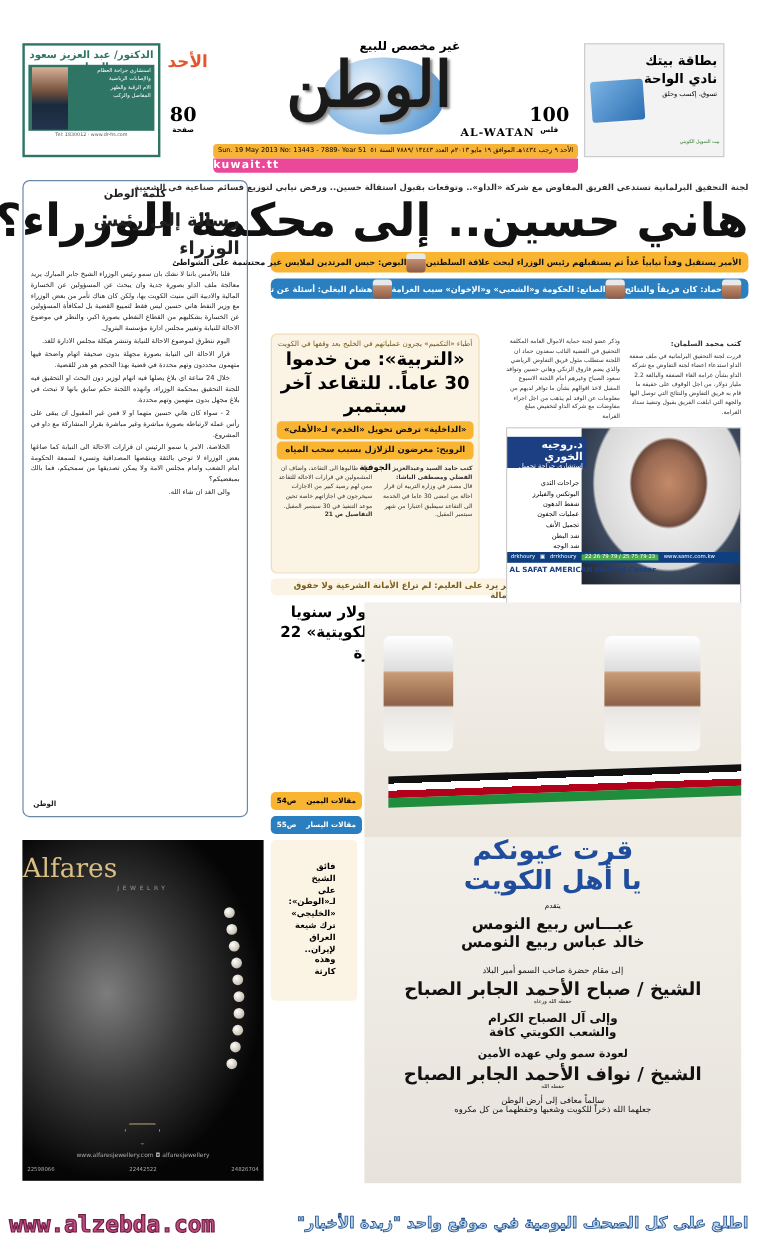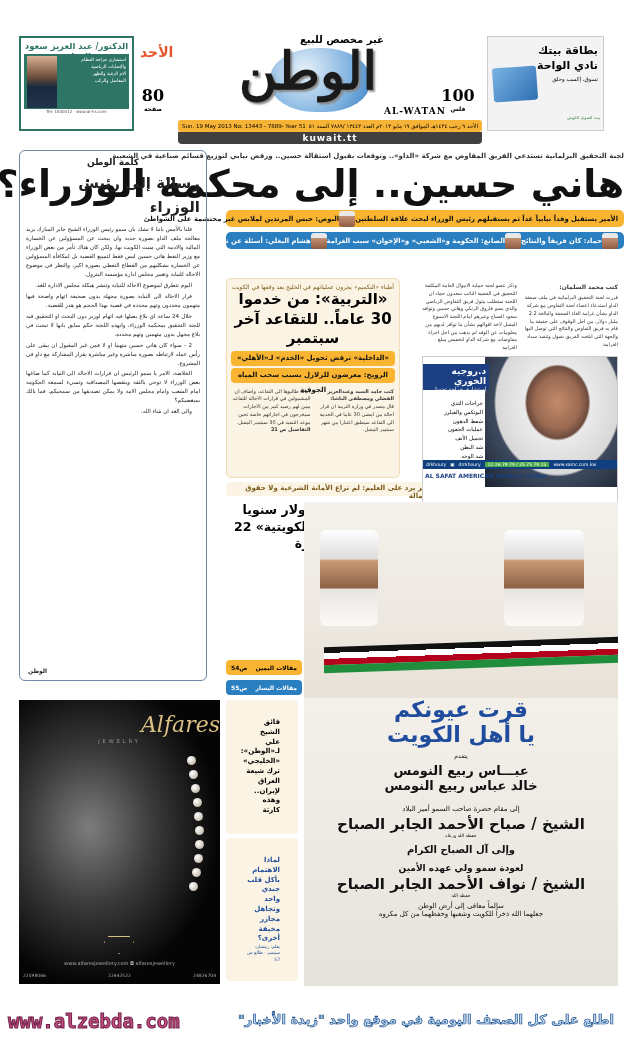--- a/index.html
+++ b/index.html
@@ -13,21 +13,21 @@
 .day{left:140px;top:44px;color:#e4572e;font-weight:bold;font-size:14px}
 .price-l{left:140px;top:86px;font-family:"DejaVu Serif",serif;font-size:16px;font-weight:bold;text-align:center;width:26px}
 .price-l small,.price-r small{display:block;font-size:6px;font-family:"DejaVu Sans",sans-serif}
 .price-r{left:440px;top:86px;font-family:"DejaVu Serif",serif;font-size:16px;font-weight:bold;text-align:center;width:36px}
 .mast{left:170px;top:34px;width:276px;height:82px}
 .mast .globe{position:absolute;left:100px;top:14px;width:100px;height:64px;border-radius:48% 48% 45% 45%;background:radial-gradient(circle at 35% 35%,#e7f1fb,#7fb2df 60%,#3c81c4)}
 .mast .logo{position:absolute;left:0;right:0;top:6px;text-align:center;font-size:52px;font-weight:bold;color:#1a1a1a;font-family:"DejaVu Serif",serif;text-shadow:2px 2px 2px #888}
 .mast .tag{position:absolute;left:130px;top:0;font-size:10px;font-weight:bold}
 .mast .en{position:absolute;left:0;right:0;bottom:0;text-align:right;font-family:"DejaVu Serif",serif;font-size:9px;font-weight:bold;letter-spacing:1px}
 .dateline{left:178px;top:120px;width:304px;height:12px;background:#f7b335;border-radius:3px;font-size:5.5px;line-height:12px;padding:0 4px;white-space:nowrap;overflow:hidden;display:flex;justify-content:space-between;direction:ltr}
-.urlbar{left:178px;top:132px;width:304px;height:12px;background:#404040;border-radius:0 0 4px 4px;color:#fff;font-weight:bold;font-size:9px;text-align:center;line-height:12px;direction:ltr;letter-spacing:1px}
+.urlbar{left:178px;top:132px;width:304px;height:12px;background:#ec4899;border-radius:0 0 4px 4px;color:#fff;font-weight:bold;font-size:9px;text-align:left;line-height:12px;direction:ltr;letter-spacing:1px}
 .ad-right{left:487px;top:36px;width:117px;height:95px;border:1px solid #ccc;background:#f3f3f3}
 .ad-right .t1{position:absolute;right:5px;top:7px;font-size:11px;font-weight:bold}
 .ad-right .t2{position:absolute;right:5px;top:22px;font-size:11px;font-weight:bold}
 .ad-right .t3{position:absolute;right:5px;top:39px;font-size:5.5px}
 .ad-right .card{position:absolute;left:5px;top:30px;width:44px;height:34px;background:linear-gradient(135deg,#7bb4e4,#2d6fb3);border-radius:3px;transform:rotate(-4deg)}
 .ad-right .ft{position:absolute;left:3px;right:3px;bottom:3px;height:12px;font-size:4px;color:#2e7d32}
 .kicker{left:226px;top:152px;width:398px;font-size:7px;font-weight:bold;color:#333;text-align:center;white-space:nowrap}
 .headline{left:226px;top:162px;width:398px;text-align:center;font-size:38px;font-weight:bold;color:#111;white-space:nowrap}
 .band{left:226px;width:398px;height:17px;border-radius:5px;font-size:6.8px;font-weight:bold;display:flex;align-items:center;justify-content:space-between;padding:0 6px;white-space:nowrap}
 .band.y{top:210px;background:#f9b531;color:#111}
@@ -66,28 +66,28 @@
 .royal{left:304px;top:502px;width:314px;height:196px;background:linear-gradient(#f4f1ec,#e8e2d8)}
 .portrait{position:absolute;top:28px;width:58px;height:96px;border-radius:6px;background:linear-gradient(#fff 0,#ddd 30%,#c99a74 32%,#8d6248 60%,#e9e6e2 62%,#faf9f6)}
 .flag{position:absolute;left:20px;right:0;top:140px;height:18px;background:linear-gradient(#111 0 33%,#fff 33% 66%,#b3001b 66%);transform:skewY(-2deg)}
 .flag2{position:absolute;left:20px;right:0;top:158px;height:8px;background:#1f8d3c;transform:skewY(-2deg)}
 .congrats{left:304px;top:698px;width:314px;height:288px;background:linear-gradient(#f3f0ea,#e7e3dc);text-align:center;color:#111}
 .congrats .c{font-weight:bold}
 .side-news{left:226px;top:700px;width:72px;height:286px}
 .side-news .box{background:#fbf4e4;border-radius:4px;padding:18px;margin-bottom:4px;font-size:7px;font-weight:bold;line-height:1.4}
 .side-news .box small{display:block;font-size:4.5px;font-weight:normal}
 .jewel{left:19px;top:700px;width:201px;height:284px;background:radial-gradient(ellipse at 35% 45%,#7d7d7d 0,#3a3a3a 35%,#050505 70%)}
-.jewel .brand{position:absolute;left:0;right:0;top:12px;text-align:right;font-family:"DejaVu Serif",serif;font-style:italic;color:#d9bf84;font-size:22px}
+.jewel .brand{position:absolute;left:0;right:0;top:12px;text-align:left;font-family:"DejaVu Serif",serif;color:#d9bf84;font-size:22px}
 .jewel .sub{position:absolute;left:0;right:0;top:38px;text-align:center;color:#999;font-size:5px;letter-spacing:3px}
 .pearl{position:absolute;width:9px;height:9px;border-radius:50%;background:radial-gradient(circle at 35% 35%,#fff,#cfc7bb 60%,#8b8275)}
 .jewel .web{position:absolute;left:0;right:0;bottom:18px;text-align:center;color:#aaa;font-size:5px;direction:ltr}
 .jewel .tel{position:absolute;left:4px;right:4px;bottom:6px;color:#aaa;font-size:4.5px;display:flex;justify-content:space-between;direction:ltr}
 .diamond{position:absolute;left:85px;bottom:30px;width:30px;height:18px;border:1px solid #d9bf84;clip-path:polygon(15% 0,85% 0,100% 35%,50% 100%,0 35%)}
 .footer-url{left:8px;top:1010px;height:24px;font-family:"DejaVu Sans Mono",monospace;font-size:19px;font-weight:bold;color:#c44b7f;-webkit-text-stroke:1px #6c2147;direction:ltr}
-.footer-msg{left:228px;top:1012px;width:396px;height:22px;text-align:center;font-size:13px;font-weight:bold;color:#b9d4ee;-webkit-text-stroke:0.7px #1e4f8c}
+.footer-msg{left:228px;top:1012px;width:396px;height:22px;text-align:right;font-size:13px;font-weight:bold;color:#b9d4ee;-webkit-text-stroke:0.7px #1e4f8c}
 </style>
 </head>
 <body>
 
 <div class="abs ad-left">
   <div class="t">الدكتور/ عبد العزيز سعود المطير</div>
   <div class="g">
     <div>استشاري جراحة العظام</div>
     <div>والإصابات الرياضية</div>
     <div>الام الرقبة والظهر</div>
@@ -219,30 +219,30 @@
 <div class="abs congrats">
   <div class="c" style="color:#1f4c9c;font-size:22px;line-height:1.1">قرت عيونكم</div>
   <div class="c" style="color:#1f4c9c;font-size:22px;line-height:1.2">يا أهل الكويت</div>
   <div style="font-size:6px;margin-top:3px">يتقدم</div>
   <div class="c" style="font-size:13px;margin-top:4px">عبـــاس ربيع النومس</div>
   <div class="c" style="font-size:13px">خالد عباس ربيع النومس</div>
   <div style="font-size:7px;margin-top:12px">إلى مقام حضرة صاحب السمو أمير البلاد</div>
   <div class="c" style="font-size:15px;margin-top:2px">الشيخ / صباح الأحمد الجابر الصباح</div>
   <div style="font-size:4.5px">حفظه الله ورعاه</div>
   <div class="c" style="font-size:10px;margin-top:6px">وإلى آل الصباح الكرام</div>
+  <div class="c" style="font-size:10px">والشعب الكويتي كافة</div>
   <div class="c" style="font-size:9px;margin-top:8px">لعودة سمو ولي عهده الأمين</div>
   <div class="c" style="font-size:15px;margin-top:2px">الشيخ / نواف الأحمد الجابر الصباح</div>
   <div style="font-size:4.5px">حفظه الله</div>
   <div style="font-size:7px;margin-top:4px">سالماً معافى إلى أرض الوطن</div>
   <div style="font-size:7px">جعلهما الله ذخراً للكويت وشعبها وحفظهما من كل مكروه</div>
 </div>
 
 <div class="abs side-news">
   <div class="box"><span>فائق الشيخ علي لـ«الوطن»: «الخليجي» ترك شيعة العراق لإيران.. وهذه كارثة</span></div>
-  <div class="box" style="color:#1f4c9c"><span>لماذا الاهتمام بأكل قلب جندي واحد وتجاهل مجازر مخيفة أخرى؟</span><small>بقلم: ريتشارد سبنسر · طالع ص 57</small></div>
 </div>
 
 <div class="abs jewel">
   <div class="brand">Alfares</div>
   <div class="sub">JEWELRY</div>
   <div class="pearl" style="left:168px;top:56px"></div>
   <div class="pearl" style="left:170px;top:70px"></div>
   <div class="pearl" style="left:172px;top:84px"></div>
   <div class="pearl" style="left:174px;top:98px"></div>
   <div class="pearl" style="left:175px;top:112px"></div>

